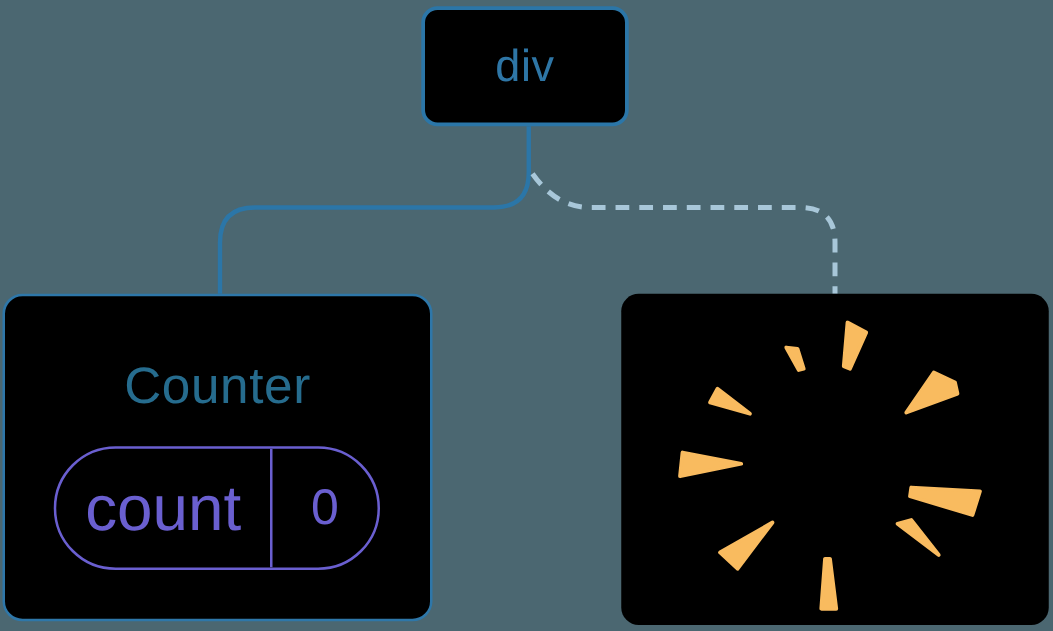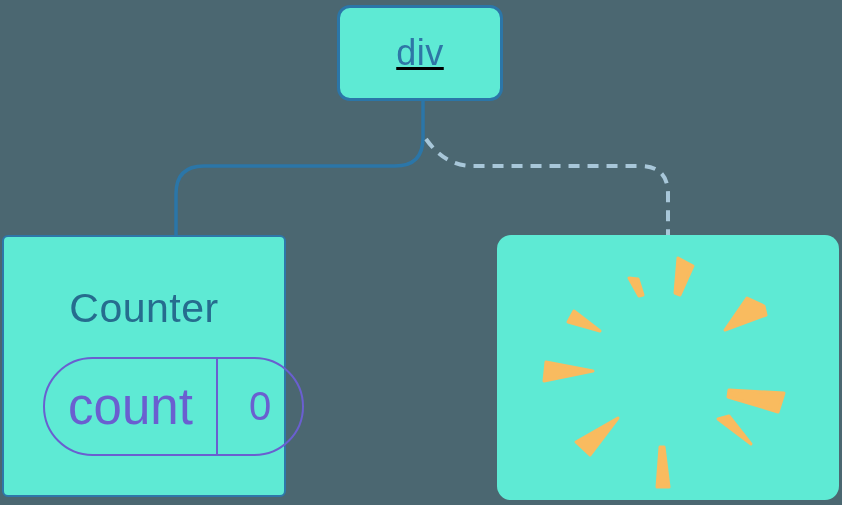--- a/index.html
+++ b/index.html
@@ -22,23 +22,22 @@
   .edges-layer {
     position: absolute;
     left: 0;
     top: 0;
     width: 842px;
     height: 505px;
     pointer-events: none;
   }
   .node-card {
     position: absolute;
-    background: #5eead4;
+    background: #000000;
     box-sizing: border-box;
-    text-decoration: underline;
   }
   .root-node {
     left: 337px;
     top: 5px;
     width: 166px;
     height: 96px;
     border: 3px solid #2B76A8;
     border-radius: 13px;
     display: flex;
     align-items: center;
@@ -46,24 +45,24 @@
   }
   .root-label {
     color: #2E76A6;
     font-size: 36px;
     font-weight: 500;
     letter-spacing: 0.5px;
   }
   .counter-card {
     left: 2px;
     top: 235px;
-    width: 284px;
+    width: 344px;
     height: 262px;
     border: 2.5px solid #2E77A9;
-    border-radius: 6px;
+    border-radius: 16px;
   }
   .counter-title {
     position: absolute;
     left: 0;
     top: 48px;
     width: 100%;
     text-align: center;
     color: #266C8E;
     font-size: 41px;
     font-weight: 500;

